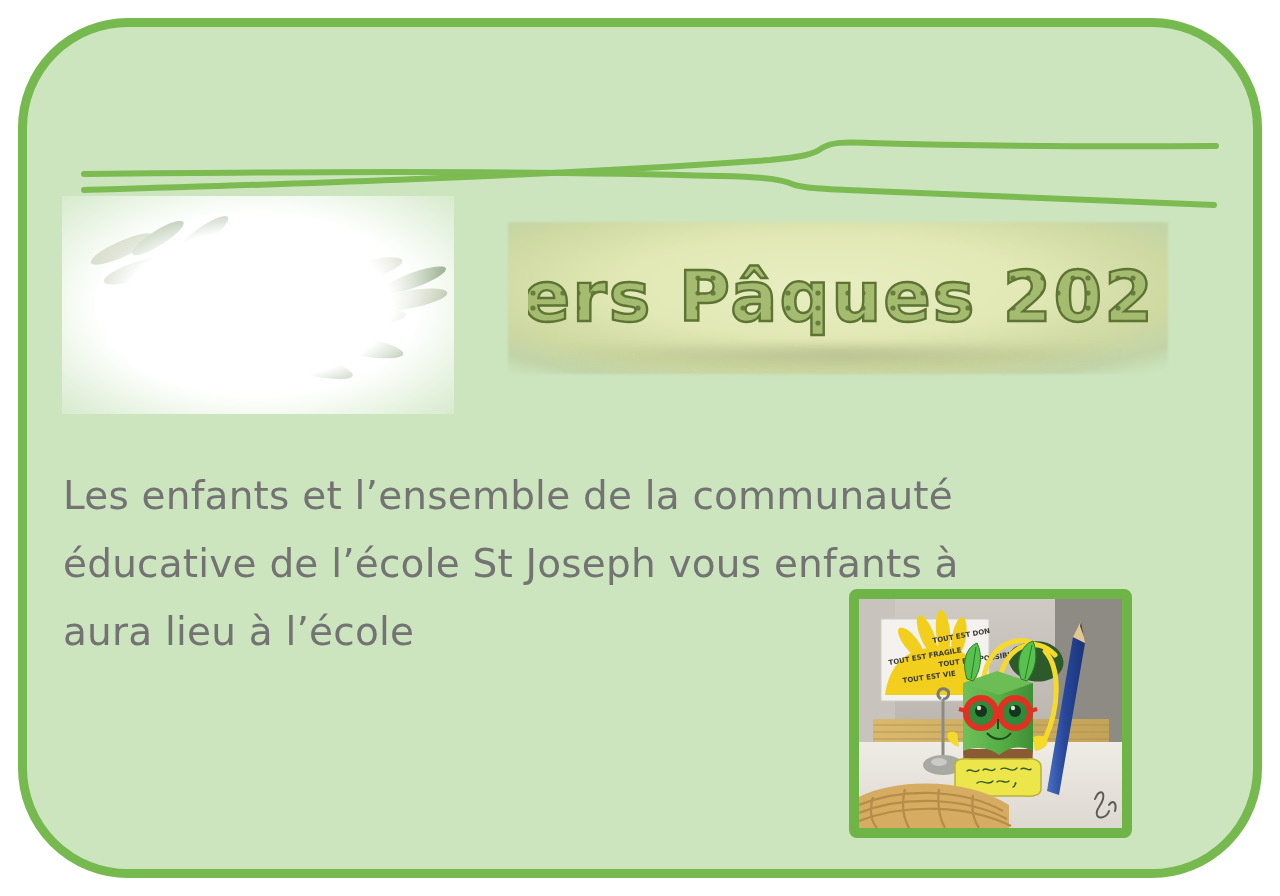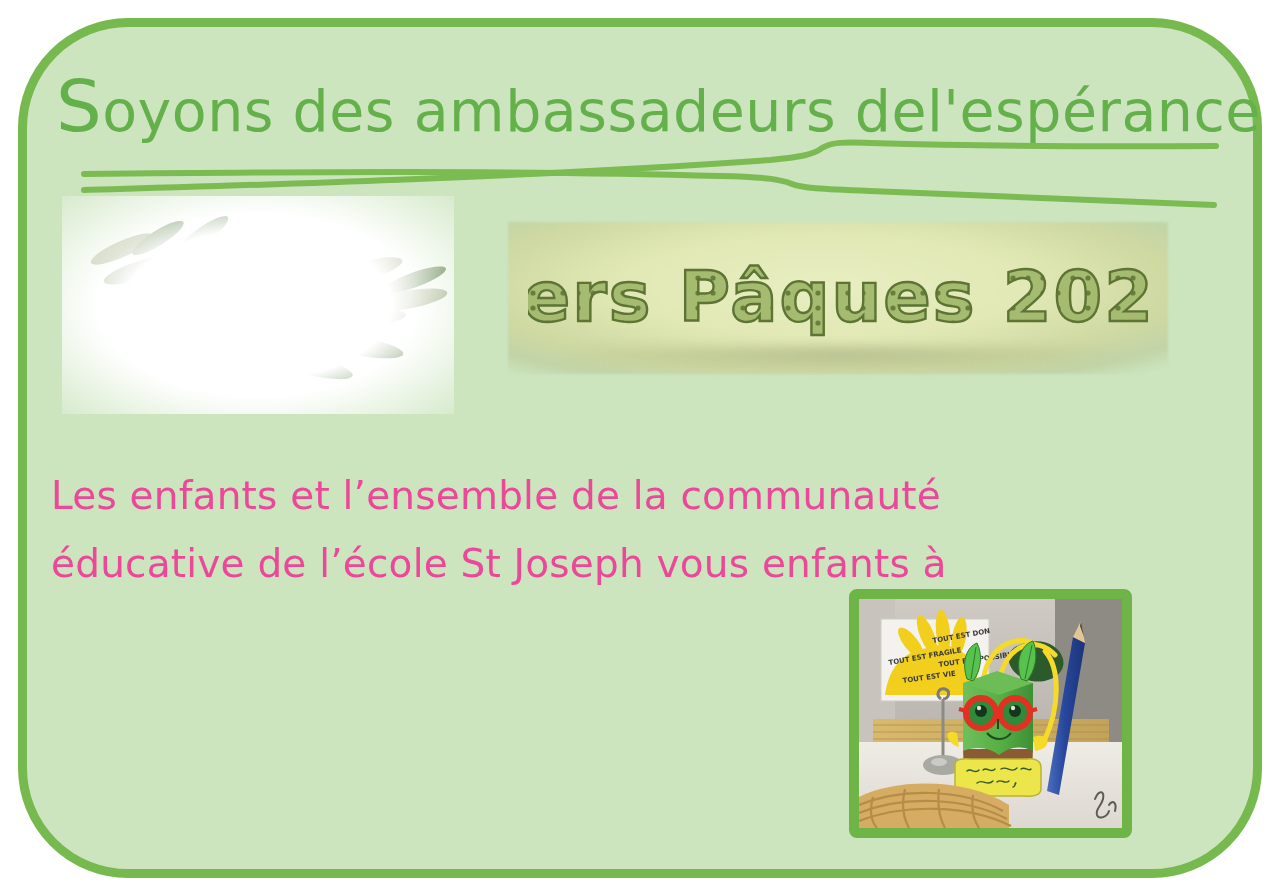--- a/index.html
+++ b/index.html
@@ -107,27 +107,27 @@
     position: absolute;
     inset: 0;
     display: flex;
     align-items: center;
     justify-content: center;
   }
 
   
   .body-copy {
     position: absolute;
-    left: 51px;
+    left: 63px;
     top: 462px;
     width: 1110px;
     font-family: "DejaVu Sans", sans-serif;
     font-size: 39px;
     line-height: 68px;
-    color: #ec4899;
+    color: #737373;
     letter-spacing: 0.2px;
   }
   .body-copy .line { white-space: nowrap; }
 
   
   .craft-photo {
     position: absolute;
     left: 849px;
     top: 589px;
     width: 283px;
@@ -141,23 +141,20 @@
   .craft-photo svg { display: block; }
   .sr { position: absolute; width: 1px; height: 1px; overflow: hidden; clip: rect(0 0 0 0); }
 </style>
 </head>
 <body>
 
 <div id="poster">
 
   <div class="card"></div>
 
-  <div class="title">
-    <span class="cap">S</span><span>oyons des ambassadeurs del'espérance</span>
-  </div>
 
   <svg class="title-rule" viewBox="0 0 1140 62" preserveAspectRatio="none">
     <path d="M4,52 C180,47 430,40 690,22 C720,19 733,17 742,10 C752,4 764,4 790,5 C900,8 1010,9 1136,8" fill="none" stroke="#7cba52" stroke-width="6" stroke-linecap="round"></path>
     <path d="M742,10 C752,18 764,20 800,22 C930,29 1040,36 1136,42" fill="none" stroke="#7cba52" stroke-width="6" stroke-linecap="round" opacity="0"></path>
   </svg>
   <svg class="title-rule" style="top:150px;" viewBox="0 0 1140 62" preserveAspectRatio="none">
     <path d="M4,24 C200,22 430,20 640,26 C690,27 702,30 712,34 C722,38 740,39 790,41 C930,47 1040,52 1134,55" fill="none" stroke="#7cba52" stroke-width="6" stroke-linecap="round"></path>
   </svg>
 
   <div class="olive-photo">
@@ -244,20 +241,21 @@
         <text id="paques-label" x="310" y="78" text-anchor="middle" font-family="'DejaVu Sans', sans-serif" font-size="70" font-weight="bold" fill="#a4bb70" stroke="#5d7434" stroke-width="2.4" letter-spacing="2">Vers Pâques 2022</text>
         <text x="310" y="78" text-anchor="middle" font-family="'DejaVu Sans', sans-serif" font-size="70" font-weight="bold" fill="url(#dots)" letter-spacing="2" opacity="0.85">Vers Pâques 2022</text>
       </svg>
     </div>
     <span class="sr">Vers Pâques 2022</span>
   </div>
 
   <div class="body-copy">
     <div class="line">Les enfants et l’ensemble de la communauté</div>
     <div class="line">éducative de l’école St Joseph vous enfants à</div>
+    <div class="line">aura lieu à l’école</div>
   </div>
 
   <div class="craft-photo">
     <svg viewBox="0 0 263 229" width="263" height="229">
       <defs>
         <linearGradient id="wallg" x1="0" y1="0" x2="0" y2="1">
           <stop offset="0%" stop-color="#cfcbc4"></stop>
           <stop offset="100%" stop-color="#b6b2ab"></stop>
         </linearGradient>
         <linearGradient id="matg" x1="0" y1="0" x2="1" y2="0">

